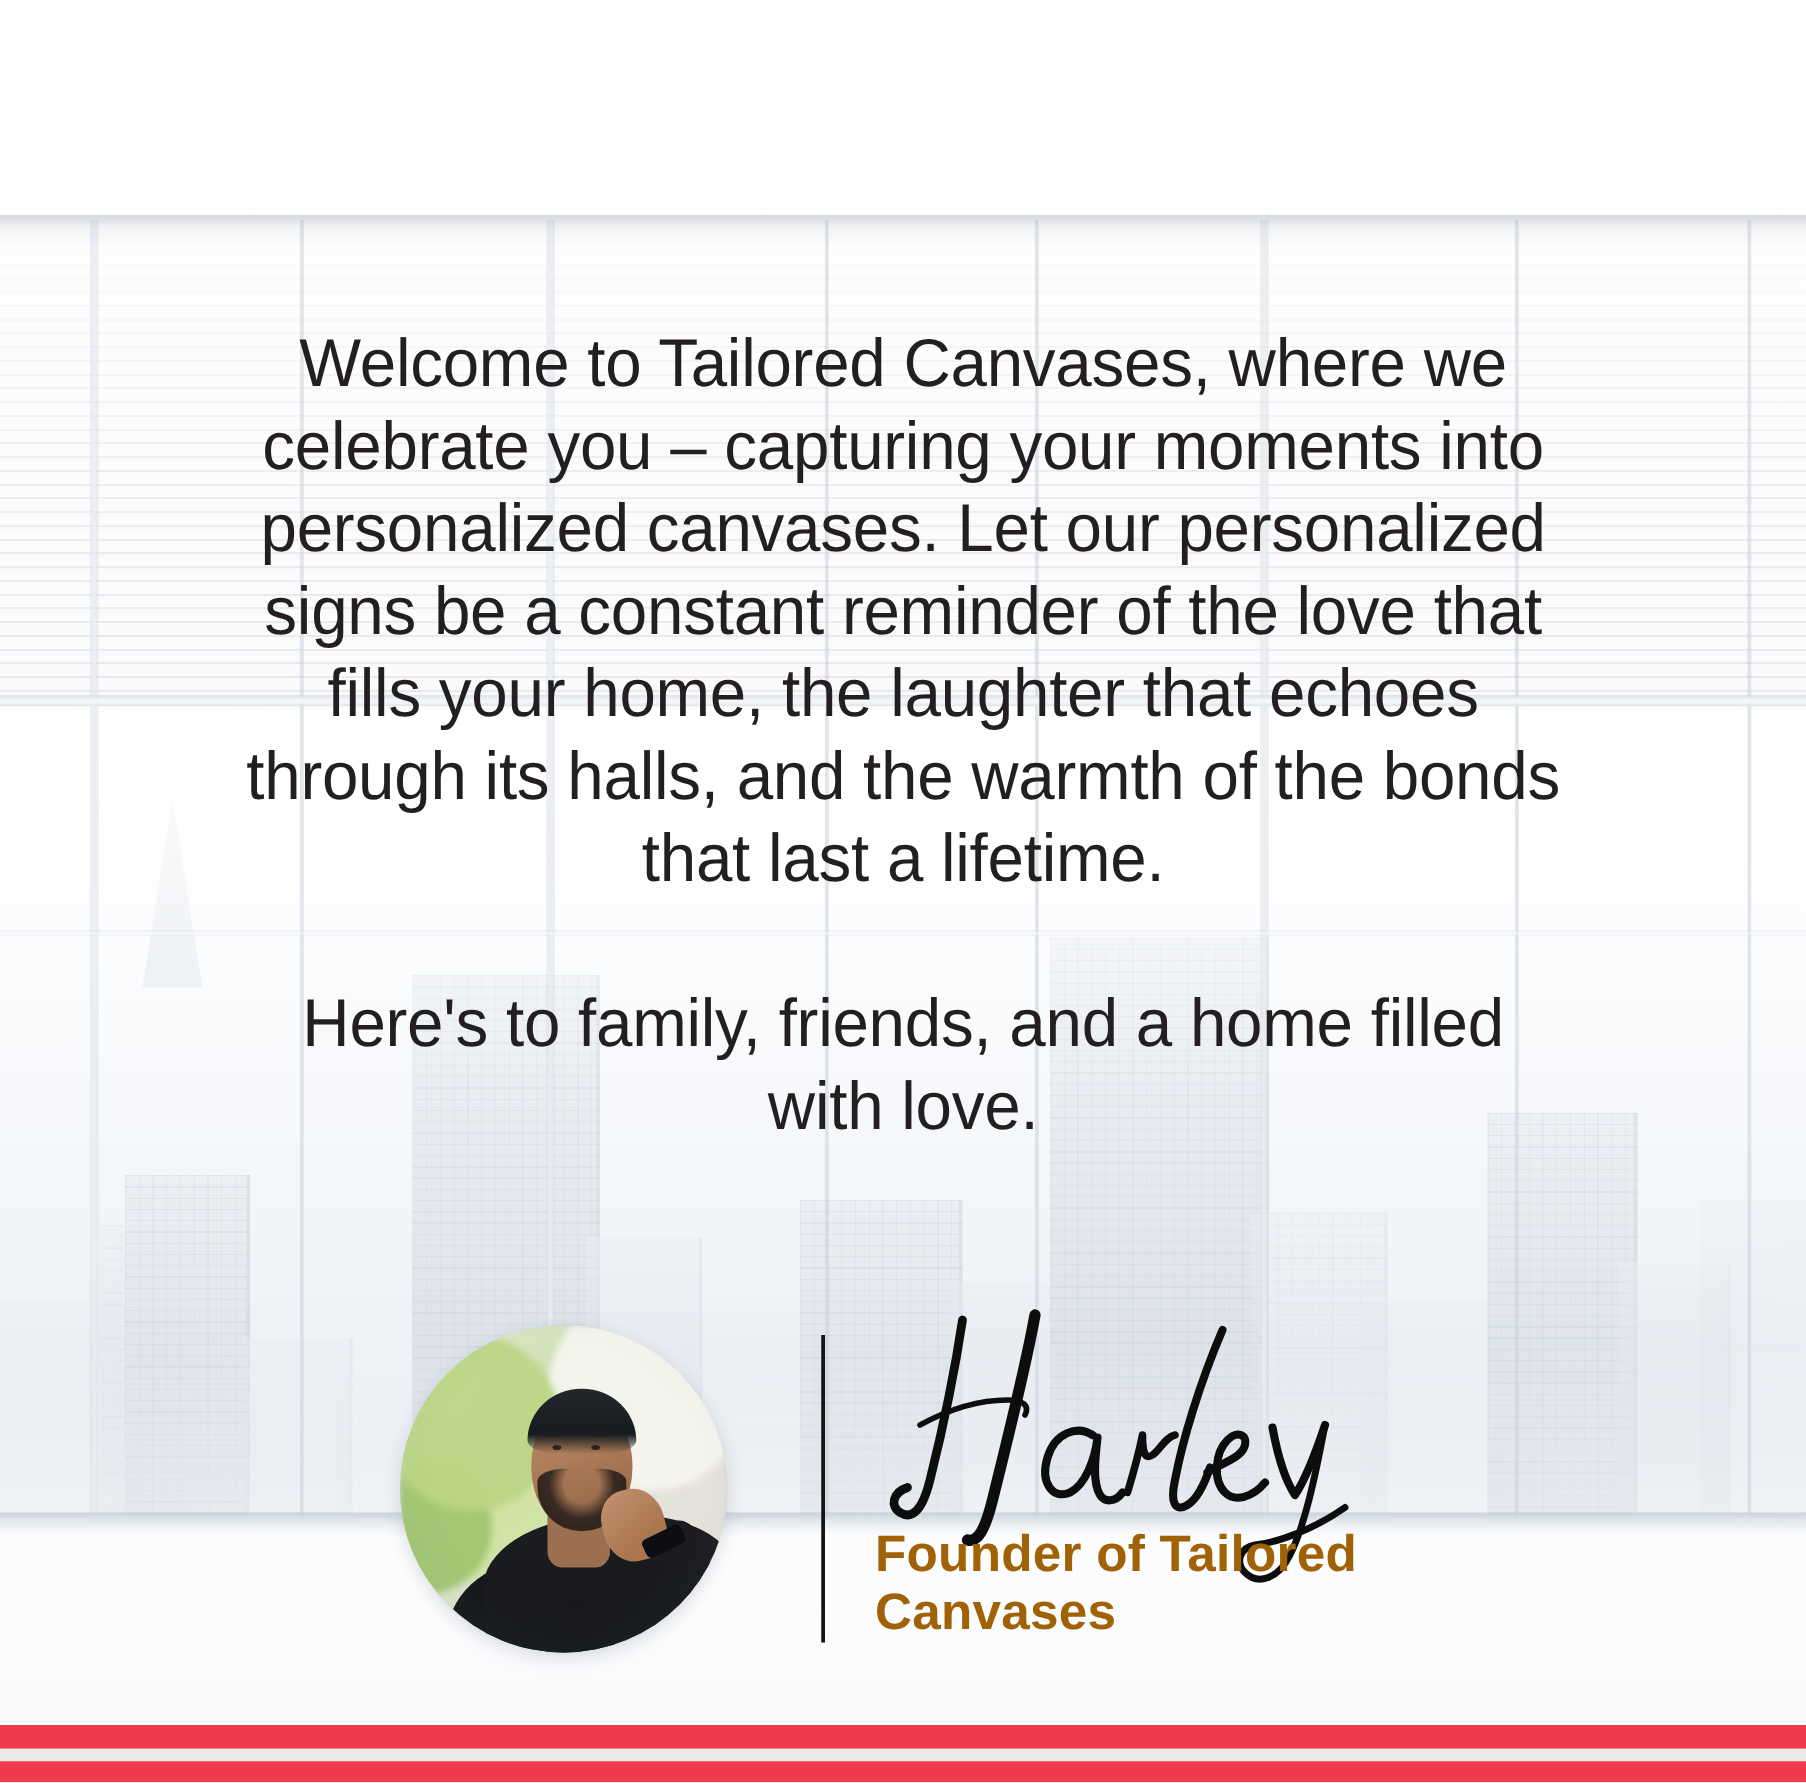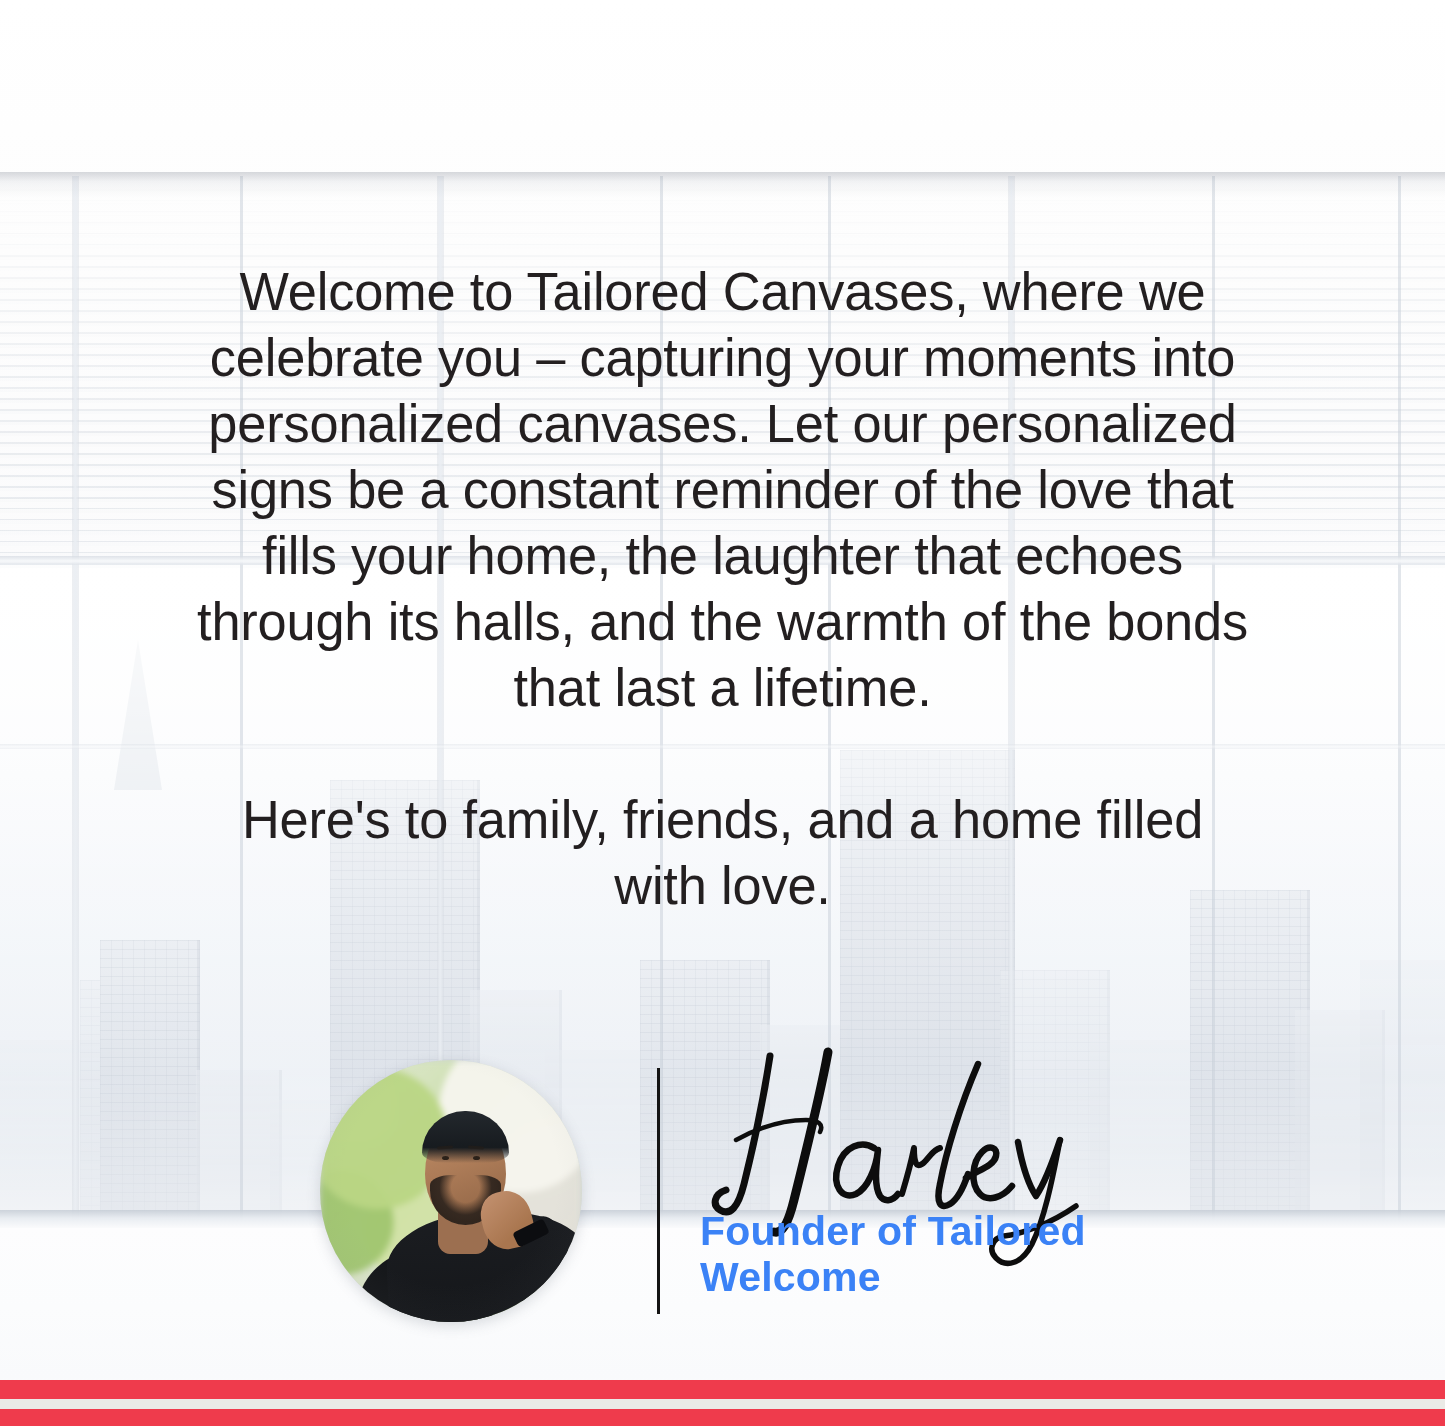--- a/index.html
+++ b/index.html
@@ -316,23 +316,23 @@
     left: 358px;
     top: -6px;
     width: 460px;
     height: 215px;
   }
   .sig-name svg { display: block; width: 100%; height: 100%; overflow: visible; }
 
   .sig-role {
     position: absolute;
     left: 380px;
-    top: 158px;
+    top: 170px;
     width: 480px;
-    color: #3b82f6;
+    color: #a16207;
     font-family: "Liberation Sans", sans-serif;
     font-weight: 700;
     font-size: 41px;
     line-height: 46px;
     letter-spacing: 0.2px;
   }
 
   
   .stripe {
     position: absolute;
@@ -453,21 +453,21 @@
           <path d="M288 134 C 300 126, 316 122, 318 112 C 320 104, 312 100, 304 108 C 294 118, 292 140, 302 150 C 310 158, 324 154, 334 142" stroke-width="6.5"></path>
 
           <path d="M340 98 C 344 120, 350 140, 358 152 C 366 140, 376 114, 382 96" stroke-width="6.5"></path>
           <path d="M382 96 C 374 138, 366 176, 354 200 C 344 220, 328 224, 318 214 C 310 206, 314 194, 326 192 C 344 190, 372 180, 398 162" stroke-width="5.5"></path>
         </g>
       </svg>
     </div>
 
     <div class="sig-role">
       <div>Founder of Tailored</div>
-      <div>Welcome</div>
+      <div>Canvases</div>
     </div>
   </div>
 
   <div class="stripe stripe-top"></div>
   <div class="stripe stripe-gap"></div>
   <div class="stripe stripe-bottom"></div>
 
 </div>
 
 </body></html>

